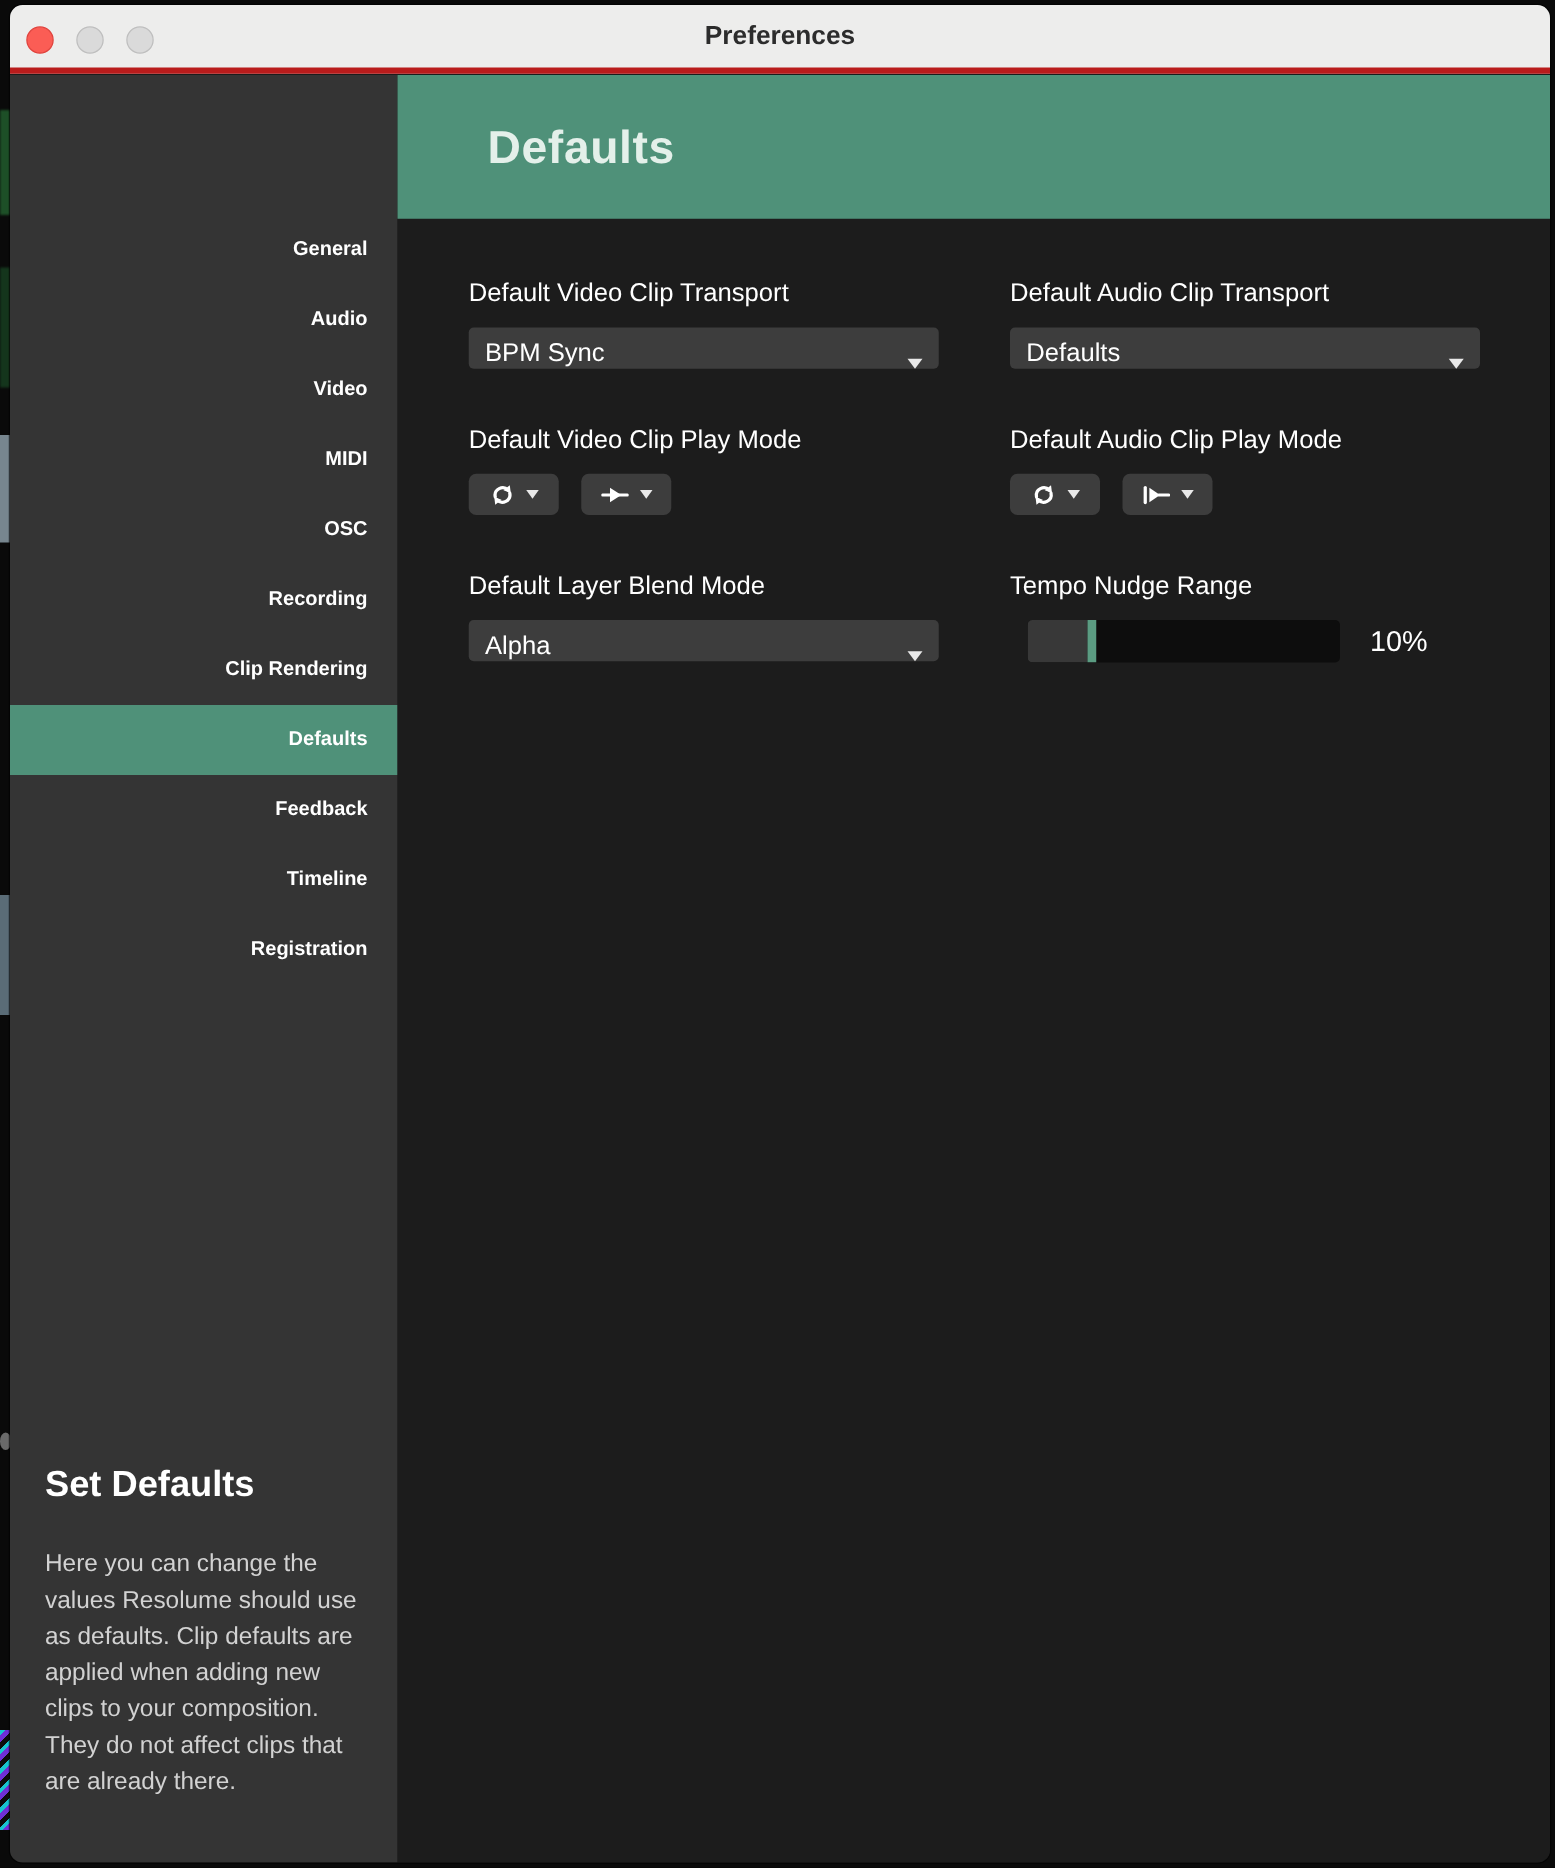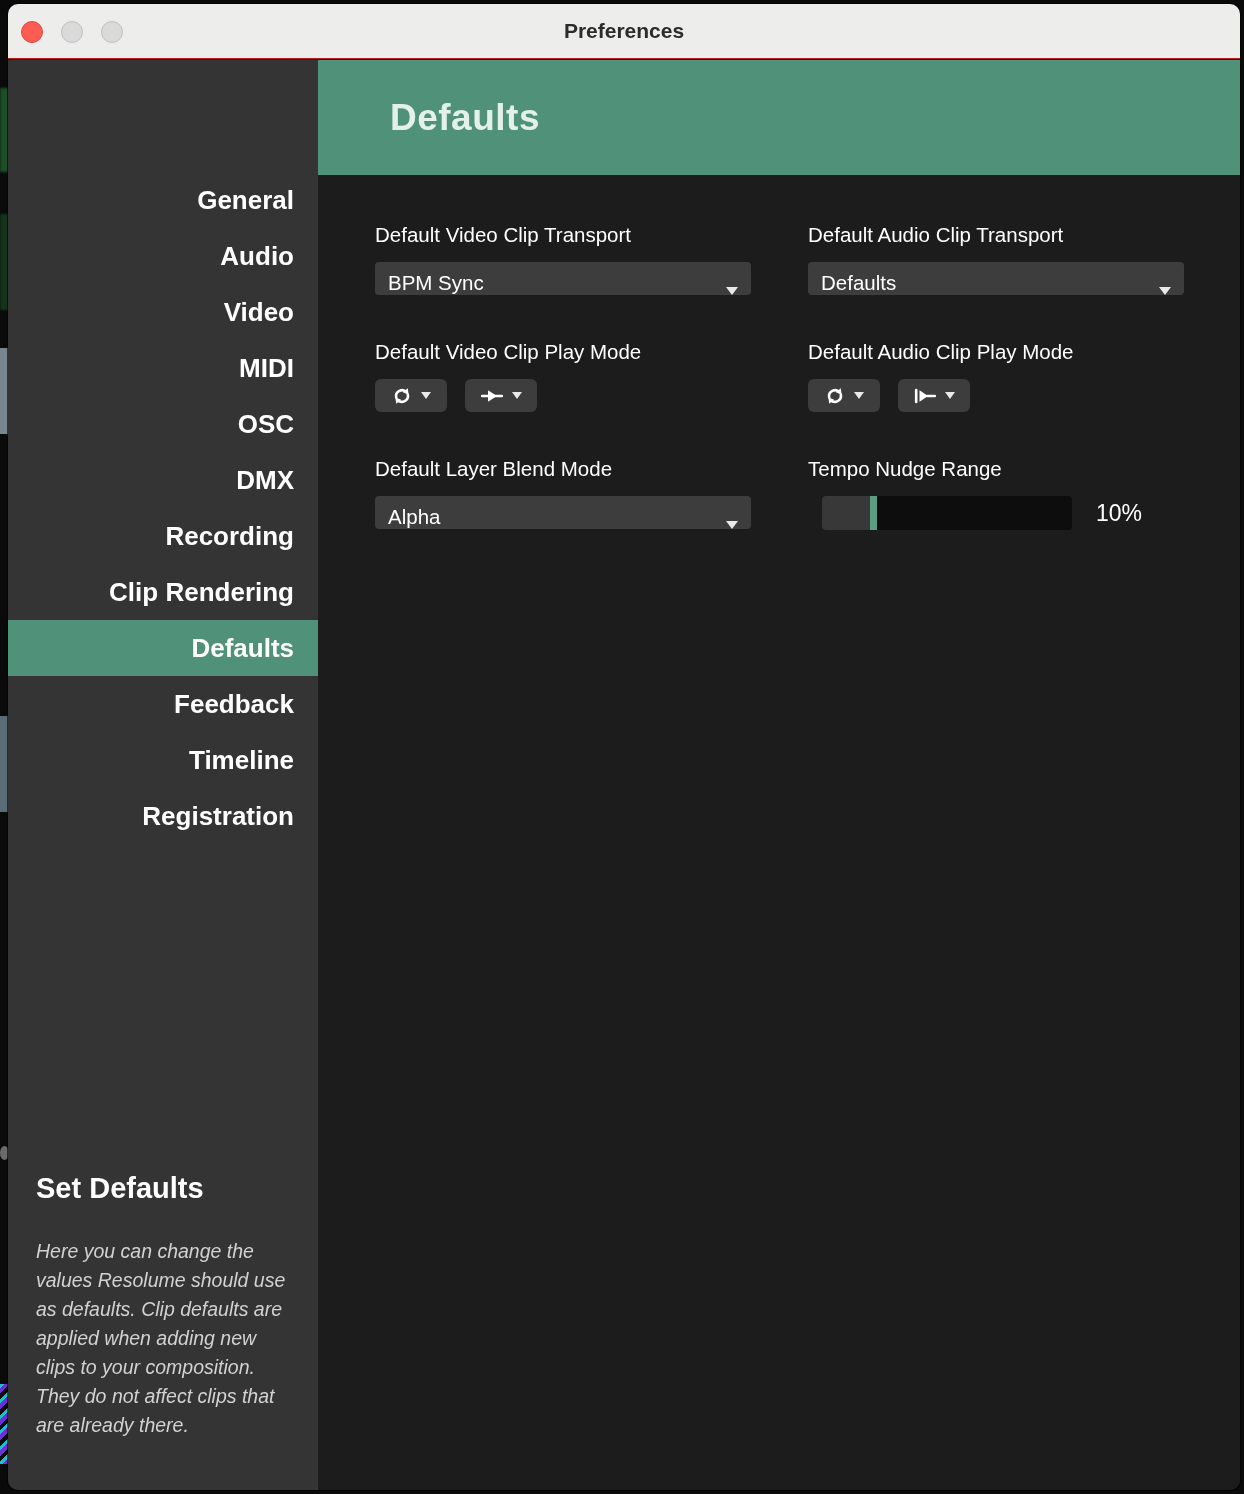--- a/index.html
+++ b/index.html
@@ -11,35 +11,35 @@
   .bg-frag.g1{top:88px;height:84px;background:#1d4f27;filter:blur(1px);}
   .bg-frag.g2{top:214px;height:96px;background:#14351c;filter:blur(1px);}
   .bg-frag.b1{top:348px;height:86px;background:#77868f;}
   .bg-frag.b2{top:716px;height:96px;background:#5a6c77;}
   .bg-frag.dot{top:1146px;height:14px;background:#6a6a6a;border-radius:50%;width:9px;}
   .bg-frag.stripes{top:1384px;height:80px;background:repeating-linear-gradient(135deg,#17c3cf 0 3px,#6e2fd6 3px 7px,#0c0c0c 7px 11px);}
 
   #window{position:absolute;left:8px;top:4px;width:1232px;height:1486px;border-radius:10px;overflow:hidden;background:#1c1c1c;box-shadow:0 0 0 1px rgba(0,0,0,.6);}
 
   
-  .titlebar{position:absolute;left:0;top:0;right:0;height:55px;background:#ededec;border-bottom:1px solid #b91c1c;display:flex;align-items:center;justify-content:center;}
+  .titlebar{position:absolute;left:0;top:0;right:0;height:55px;background:#ededec;border-bottom:5px solid #b91c1c;display:flex;align-items:center;justify-content:center;}
   .titlebar .title{font-size:21px;font-weight:700;color:#2c2c2c;}
   .lights{position:absolute;left:13px;top:0;height:55px;display:flex;align-items:center;gap:18px;}
   .light{width:22px;height:22px;border-radius:50%;}
   .light.close{background:#fb5d55;border:1px solid #e0443e;}
   .light.dim{background:#dadada;border:1px solid #bfbfbf;}
 
   
   .sidebar{position:absolute;left:0;top:56px;width:310px;bottom:0;background:#343434;}
   .nav{padding-top:112px;}
-  .nav-item{height:56px;display:flex;align-items:center;justify-content:flex-end;padding-right:24px;font-size:26px;font-weight:700;color:#fff;cursor:default;}
+  .nav-item{height:56px;display:flex;align-items:center;justify-content:flex-end;padding-right:24px;font-size:16px;font-weight:700;color:#fff;cursor:default;}
   .nav-item.selected{background:#4f9179;}
   .help{position:absolute;left:28px;right:22px;bottom:50px;color:#fff;}
   .help h3{margin:0 0 32px 0;font-size:29px;font-weight:700;color:#fff;}
-  .help p{margin:0;font-size:19.5px;line-height:29px;color:#d2d2d2;font-style:italic;}
+  .help p{margin:0;font-size:19.5px;line-height:29px;color:#d2d2d2;}
 
   
   .content{position:absolute;left:310px;top:56px;right:0;bottom:0;background:#1c1c1c;}
   .pane-header{height:115px;background:#4f9179;display:flex;align-items:center;padding-left:72px;}
   .pane-header .pane-title{font-size:37px;font-weight:700;color:#e4f0ea;letter-spacing:.5px;}
 
   .form{padding:48px 0 0 57px;display:grid;grid-template-columns:376px 376px;column-gap:57px;row-gap:45px;}
   .field .flabel{font-size:20.5px;color:#fff;margin-bottom:15px;}
   .dropdown{height:33px;background:#3d3d3d;border-radius:4px;display:flex;align-items:flex-end;justify-content:space-between;padding:0 13px;cursor:pointer;}
   .dropdown .dval{font-size:20.5px;color:#fff;}
@@ -79,21 +79,20 @@
       <div class="title">Preferences</div>
     </div>
 
     <div class="sidebar">
       <div class="nav">
         <div class="nav-item">General</div>
         <div class="nav-item">Audio</div>
         <div class="nav-item">Video</div>
         <div class="nav-item">MIDI</div>
         <div class="nav-item">OSC</div>
-        <div class="nav-item">DMX</div>
         <div class="nav-item">Recording</div>
         <div class="nav-item">Clip Rendering</div>
         <div class="nav-item selected">Defaults</div>
         <div class="nav-item">Feedback</div>
         <div class="nav-item">Timeline</div>
         <div class="nav-item">Registration</div>
       </div>
       <div class="help">
         <h3>Set Defaults</h3>
         <p>Here you can change the values Resolume should use as defaults. Clip defaults are applied when adding new clips to your composition. They do not affect clips that are already there.</p>

